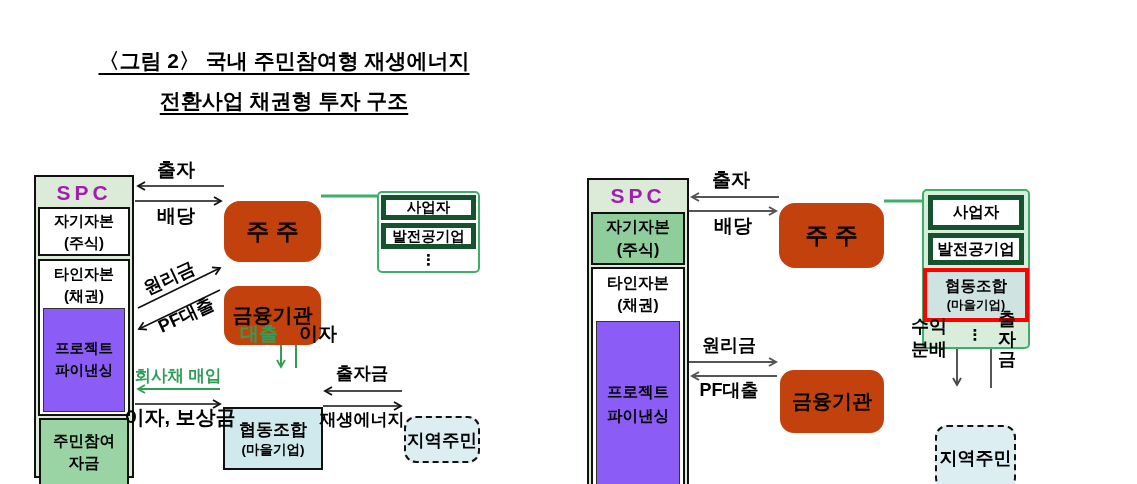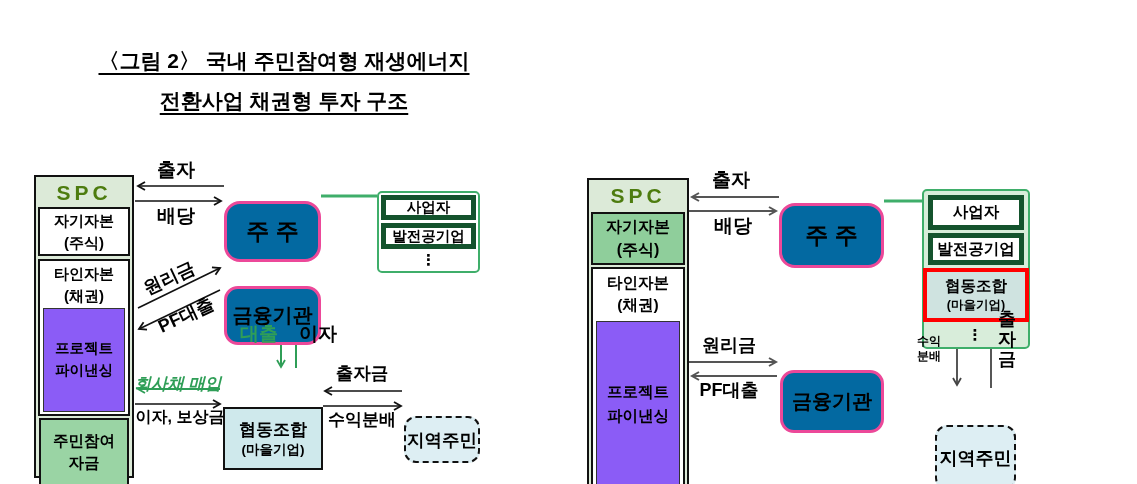--- a/index.html
+++ b/index.html
@@ -10,27 +10,27 @@
   .pre { white-space:pre-line; }
 
   .fig-title {
     width:568px; top:6px; text-align:center; font-weight:bold; font-size:21px;
     line-height:40px; color:#000; white-space:pre-line;
     text-decoration:underline; text-decoration-thickness:2px; text-underline-offset:5px;
   }
 
   
   .spc-outer { background:#dcead8; border:2.5px solid #111; }
-  .spc-label { font-weight:bold; font-size:21px; letter-spacing:4px; text-align:center; color:#4d7c0f; }
+  .spc-label { font-weight:bold; font-size:21px; letter-spacing:4px; text-align:center; color:#a21caf; }
   .white-box { background:#fff; border:2px solid #111; font-weight:bold; color:#000; }
   .inner-thin { background:#8b5cf6; border:1.5px solid #333; font-weight:bold; color:#000; }
   .green-box { border:2px solid #111; font-weight:bold; color:#000; }
 
   
-  .round-node { background:#0369a1; border:3px solid #ec4899; border-radius:16px; font-weight:bold; color:#000; }
+  .round-node { background:#c2410c; border:3px solid #c2410c; border-radius:16px; font-weight:bold; color:#000; }
 
   
   .op-outer { border:2.5px solid #3fae6a; border-radius:5px; }
   .op-row { background:#fff; border:5px solid #14532d; font-weight:bold; color:#000; }
   .dots { font-weight:bold; color:#000; text-align:center; font-size:15px; letter-spacing:0; line-height:1; }
 
   .coop-box { background:#cfe9ec; border:2.5px solid #111; color:#000; font-weight:bold; flex-direction:column; }
   .coop-red { background:#cfe3e0; border:4px solid #f00; color:#000; font-weight:bold; flex-direction:column; }
   .resident-box { background:#ddeef3; border:2.5px dashed #111; border-radius:12px; font-weight:bold; color:#000; }
 
@@ -113,24 +113,24 @@
   </div>
 
   <div class="abs ctr resident-box" style="left:404px; top:381px; width:76px; height:47px; font-size:17.5px;">지역주민</div>
 
   <div class="lbl" style="left:176px; top:170px; font-size:19px;">출자</div>
   <div class="lbl" style="left:176px; top:216px; font-size:19px;">배당</div>
   <div class="lbl" style="left:169px; top:278px; font-size:18px; transform:translate(-50%,-50%) rotate(-25deg);">원리금</div>
   <div class="lbl" style="left:186px; top:315px; font-size:18px; transform:translate(-50%,-50%) rotate(-25deg);">PF대출</div>
   <div class="lbl green" style="left:259px; top:334px; font-size:19px;">대출</div>
   <div class="lbl" style="left:318px; top:334px; font-size:19px;">이자</div>
-  <div class="lbl green" style="left:178px; top:384px; font-size:16.5px;font-style:italic;">회사채 매입</div>
-  <div class="lbl" style="left:180px; top:417px; font-size:16px;">이자, 보상금</div>
+  <div class="lbl green" style="left:178px; top:376px; font-size:16.5px;">회사채 매입</div>
+  <div class="lbl" style="left:180px; top:417px; font-size:20px;">이자, 보상금</div>
   <div class="lbl" style="left:362px; top:373px; font-size:17.5px;">출자금</div>
-  <div class="lbl" style="left:362px; top:419px; font-size:17px;">수익분배</div>
+  <div class="lbl" style="left:362px; top:419px; font-size:17px;">재생에너지</div>
 
 
   <div class="abs spc-outer" style="left:587px; top:143px; width:102px; height:317px;"></div>
   <div class="abs spc-label" style="left:587px; top:149px; width:102px;">SPC</div>
   <div class="abs ctr green-box pre" style="left:591px; top:177px; width:94px; height:53px; background:#8fce9b; font-size:16px; line-height:1.4;">자기자본
 (주식)</div>
   <div class="abs white-box" style="left:591px; top:232px; width:94px; height:223px;">
     <div class="ctr pre" style="width:100%; height:50px; font-size:15.5px; line-height:1.45;">타인자본
 (채권)</div>
   </div>
@@ -148,19 +148,19 @@
     <span style="font-size:12.5px;">(마을기업)</span>
   </div>
   <div class="abs dots" style="left:955px; top:292px; width:40px;">⋮</div>
 
   <div class="abs ctr resident-box" style="left:935px; top:390px; width:81px; height:65px; font-size:18px;">지역주민</div>
 
   <div class="lbl" style="left:731px; top:180px; font-size:19px;">출자</div>
   <div class="lbl" style="left:733px; top:226px; font-size:19px;">배당</div>
   <div class="lbl" style="left:729px; top:345px; font-size:18px;">원리금</div>
   <div class="lbl" style="left:729px; top:390px; font-size:18px;">PF대출</div>
-  <div class="lbl" style="left:929px; top:337px; font-size:12px; line-height:1.25;margin-top:12px;">수익
+  <div class="lbl" style="left:929px; top:337px; font-size:18px; line-height:1.25;">수익
 분배</div>
   <div class="lbl" style="left:1007px; top:340px; font-size:18px; line-height:1.1;">출
 자
 금</div>
 
 </div>
 
 </body></html>

